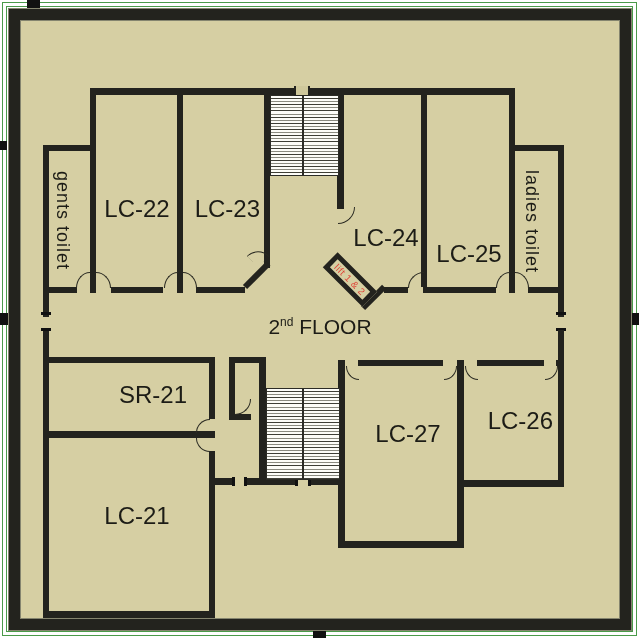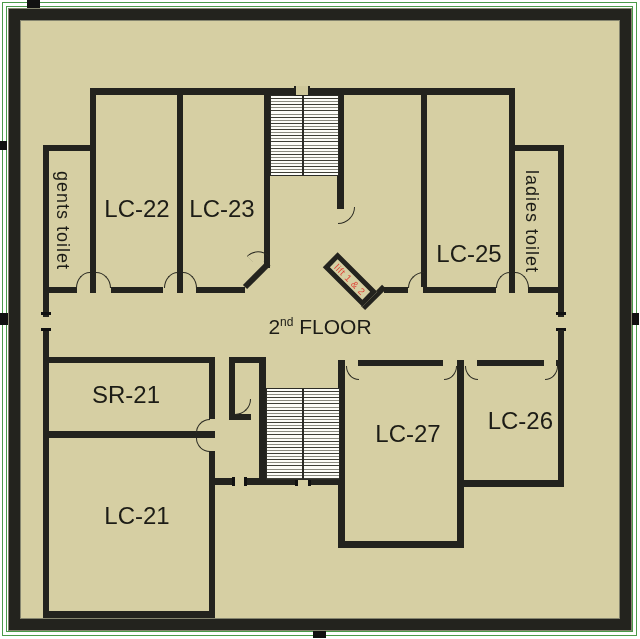--- a/index.html
+++ b/index.html
@@ -127,22 +127,23 @@
   <div class="arc arc-br" style="left:444px;top:366px;width:12px;height:13px;"></div>
   <div class="arc arc-bl" style="left:465px;top:366px;width:12px;height:13px;"></div>
   <div class="arc arc-br" style="left:545px;top:366px;width:12px;height:13px;"></div>
 
   <div class="lift">
     <span>lift 1 &amp; 2</span>
   </div>
 
   <div class="vlbl" style="left:52px;top:158px;height:125px;">gents toilet</div>
   <div class="lbl" style="left:99px;top:195px;width:76px;">LC-22</div>
-  <div class="lbl" style="left:184px;top:195px;width:76px;">LC-23</div>
+  <div class="lbl" style="left:184px;top:195px;width:76px;text-align:right;">LC-23</div>
+  <div class="lbl" style="left:348px;top:224px;width:76px;">LC-24</div>
   <div class="lbl" style="left:431px;top:240px;width:76px;">LC-25</div>
   <div class="vlbl" style="left:521px;top:158px;height:128px;">ladies toilet</div>
-  <div class="lbl" style="left:88px;top:381px;width:76px;">SR-21</div>
+  <div class="lbl" style="left:115px;top:381px;width:76px;">SR-21</div>
   <div class="lbl" style="left:99px;top:502px;width:76px;">LC-21</div>
   <div class="lbl" style="left:370px;top:420px;width:76px;">LC-27</div>
   <div class="lbl" style="left:477px;top:407px;width:76px;text-align:right;">LC-26</div>
 
   <div class="floorlbl"><span>2</span><sup>nd</sup> <span>FLOOR</span></div>
 </div>
 
 </body></html>

